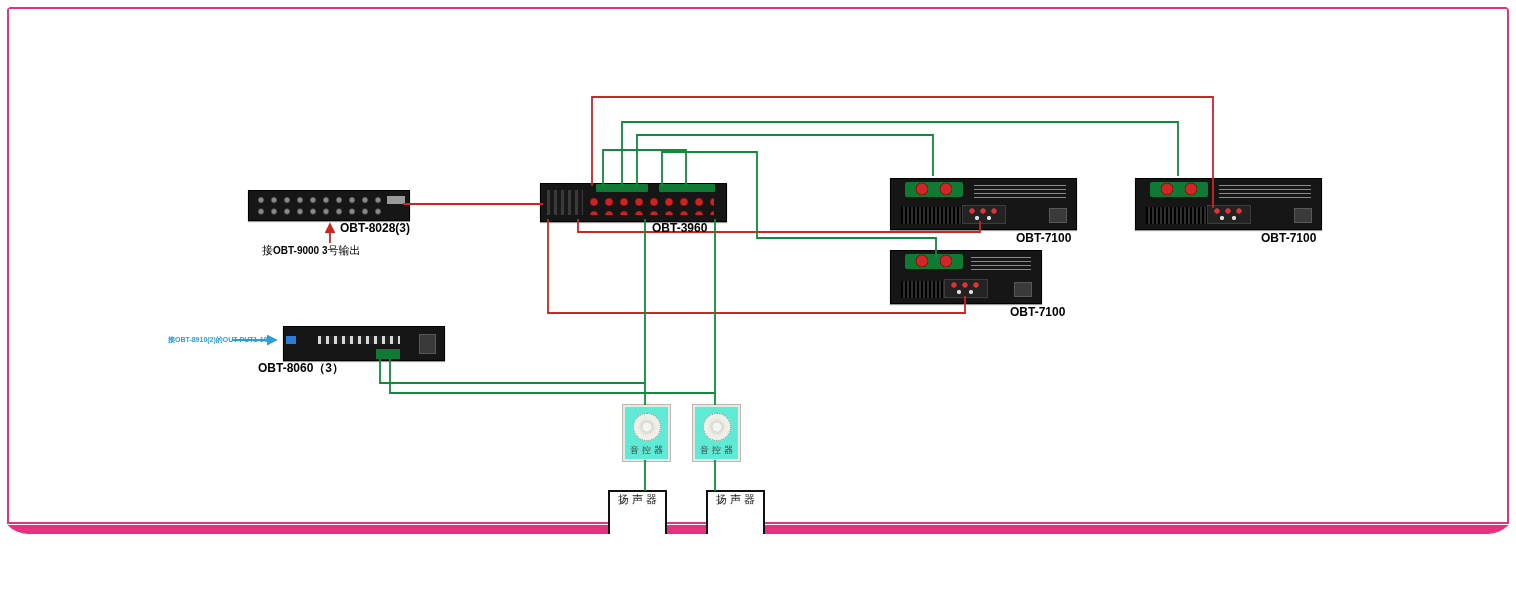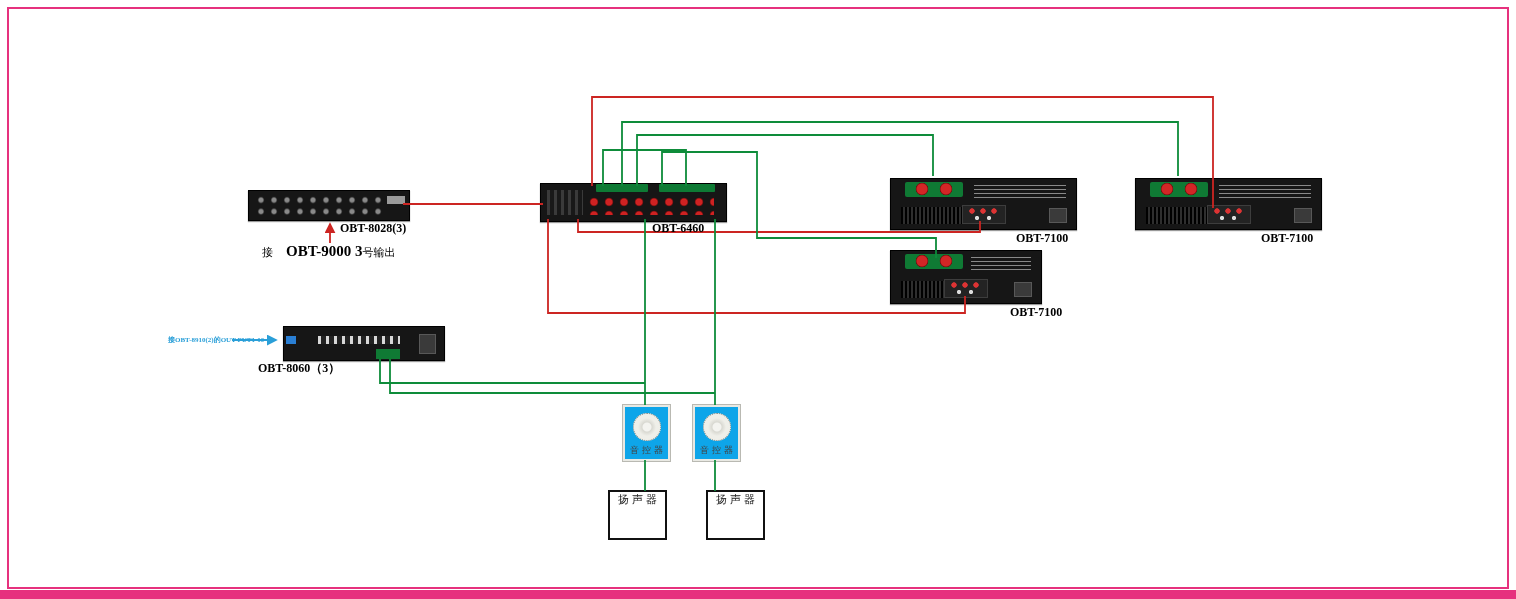--- a/index.html
+++ b/index.html
@@ -1,17 +1,17 @@
 <!DOCTYPE html>
 <html><head>
 <meta charset="utf-8">
 <style>
   html,body{margin:0;padding:0;background:#fff;}
-  .canvas{position:relative;width:1516px;height:599px;background:#fff;overflow:hidden;
-          font-family:Liberation Serif, serif;}
+  .canvas{position:relative;width:1516px;height:534px;background:#fff;overflow:hidden;
+          font-family:Liberation Sans, sans-serif;border-radius:28px;}
   .frame{position:absolute;left:7px;top:7px;right:7px;bottom:10px;border:2px solid #e6317e;z-index:0;}
   .bottombar{position:absolute;left:0;right:0;bottom:0;height:9px;background:#e6317e;z-index:0;}
 
   .device{position:absolute;z-index:1;background:#161616;border:1px solid #000;box-shadow:0 1px 1px rgba(0,0,0,.4);}
   .dlabel{position:absolute;z-index:4;font-size:12px;font-weight:700;color:#000;white-space:nowrap;}
 
   
   .jacks{position:absolute;top:3px;left:6px;right:26px;bottom:3px;
          background-image:radial-gradient(circle at 6px 6px,#8a8a8a 2px,#333 3px,transparent 3.6px);
          background-size:13px 11.5px;}
@@ -43,31 +43,31 @@
   .pwr{position:absolute;bottom:6px;right:9px;width:16px;height:13px;background:#3a3a3a;border:1px solid #585858;}
 
   
   .diprow{position:absolute;top:9px;left:34px;right:44px;height:8px;
           background:repeating-linear-gradient(90deg,#d8d8d8 0 3px,#222 3px 8px);}
   .gblock{position:absolute;bottom:1px;left:92px;width:24px;height:10px;background:#0f7a34;}
   .bsq{position:absolute;top:9px;left:2px;width:10px;height:8px;background:#2a7fd4;}
   .pwr2{position:absolute;top:7px;right:8px;width:15px;height:18px;background:#3a3a3a;border:1px solid #585858;}
 
   
-  .vc{position:absolute;z-index:1;background:#0ea5e9;border:1px solid #b9b9b2;box-shadow:inset 0 0 0 2px #e9e9e3;}
+  .vc{position:absolute;z-index:1;background:#5eead4;border:1px solid #b9b9b2;box-shadow:inset 0 0 0 2px #e9e9e3;}
   .dial{position:absolute;top:8px;left:50%;transform:translateX(-50%);width:26px;height:26px;border-radius:50%;
         border:1px dotted #8a8a84;background:radial-gradient(circle,#f4f4f0 4px,#d9d9d2 5px,#efefe9 9px);}
   .vclabel{position:absolute;bottom:4px;width:100%;text-align:center;font-size:9px;letter-spacing:3px;color:#444;text-indent:3px;}
 
   
   .spk{position:absolute;z-index:1;background:#fff;border:2px solid #111;display:flex;justify-content:center;
        font-size:11px;letter-spacing:3px;color:#222;text-indent:3px;}
 
   .note9000{position:absolute;z-index:4;left:262px;top:243px;font-size:11px;color:#000;white-space:nowrap;}
-  .note9000 b{font-size:15px;margin-left:13px;}
+  .note9000 b{font-size:10px;}
   .note8910{position:absolute;z-index:4;left:168px;top:335px;font-size:7px;font-weight:700;color:#2a9fd8;white-space:nowrap;}
 
   .wires{position:absolute;left:0;top:0;z-index:3;pointer-events:none;}
 </style>
 </head>
 <body>
 
 <div class="canvas">
   <div class="frame"></div>
   <div class="bottombar"></div>
@@ -80,21 +80,21 @@
   <div class="note9000">
     <span>接</span><b>OBT-9000 3</b><span>号输出</span>
   </div>
 
   <div class="device" style="left:540px;top:183px;width:185px;height:37px">
     <div class="ctrls"></div>
     <div class="gterm" style="left:55px;width:52px"></div>
     <div class="gterm" style="left:118px;width:56px"></div>
     <div class="knobs"></div>
   </div>
-  <div class="dlabel" style="left:652px;top:221px">OBT-6460</div>
+  <div class="dlabel" style="left:652px;top:221px">OBT-3960</div>
 
   <div class="device" style="left:890px;top:178px;width:185px;height:50px">
     <div class="posts"></div>
     <div class="speclines"></div>
     <div class="vents"></div>
     <div class="rca"></div>
     <div class="pwr"></div>
   </div>
   <div class="dlabel" style="left:1016px;top:231px">OBT-7100</div>
 

